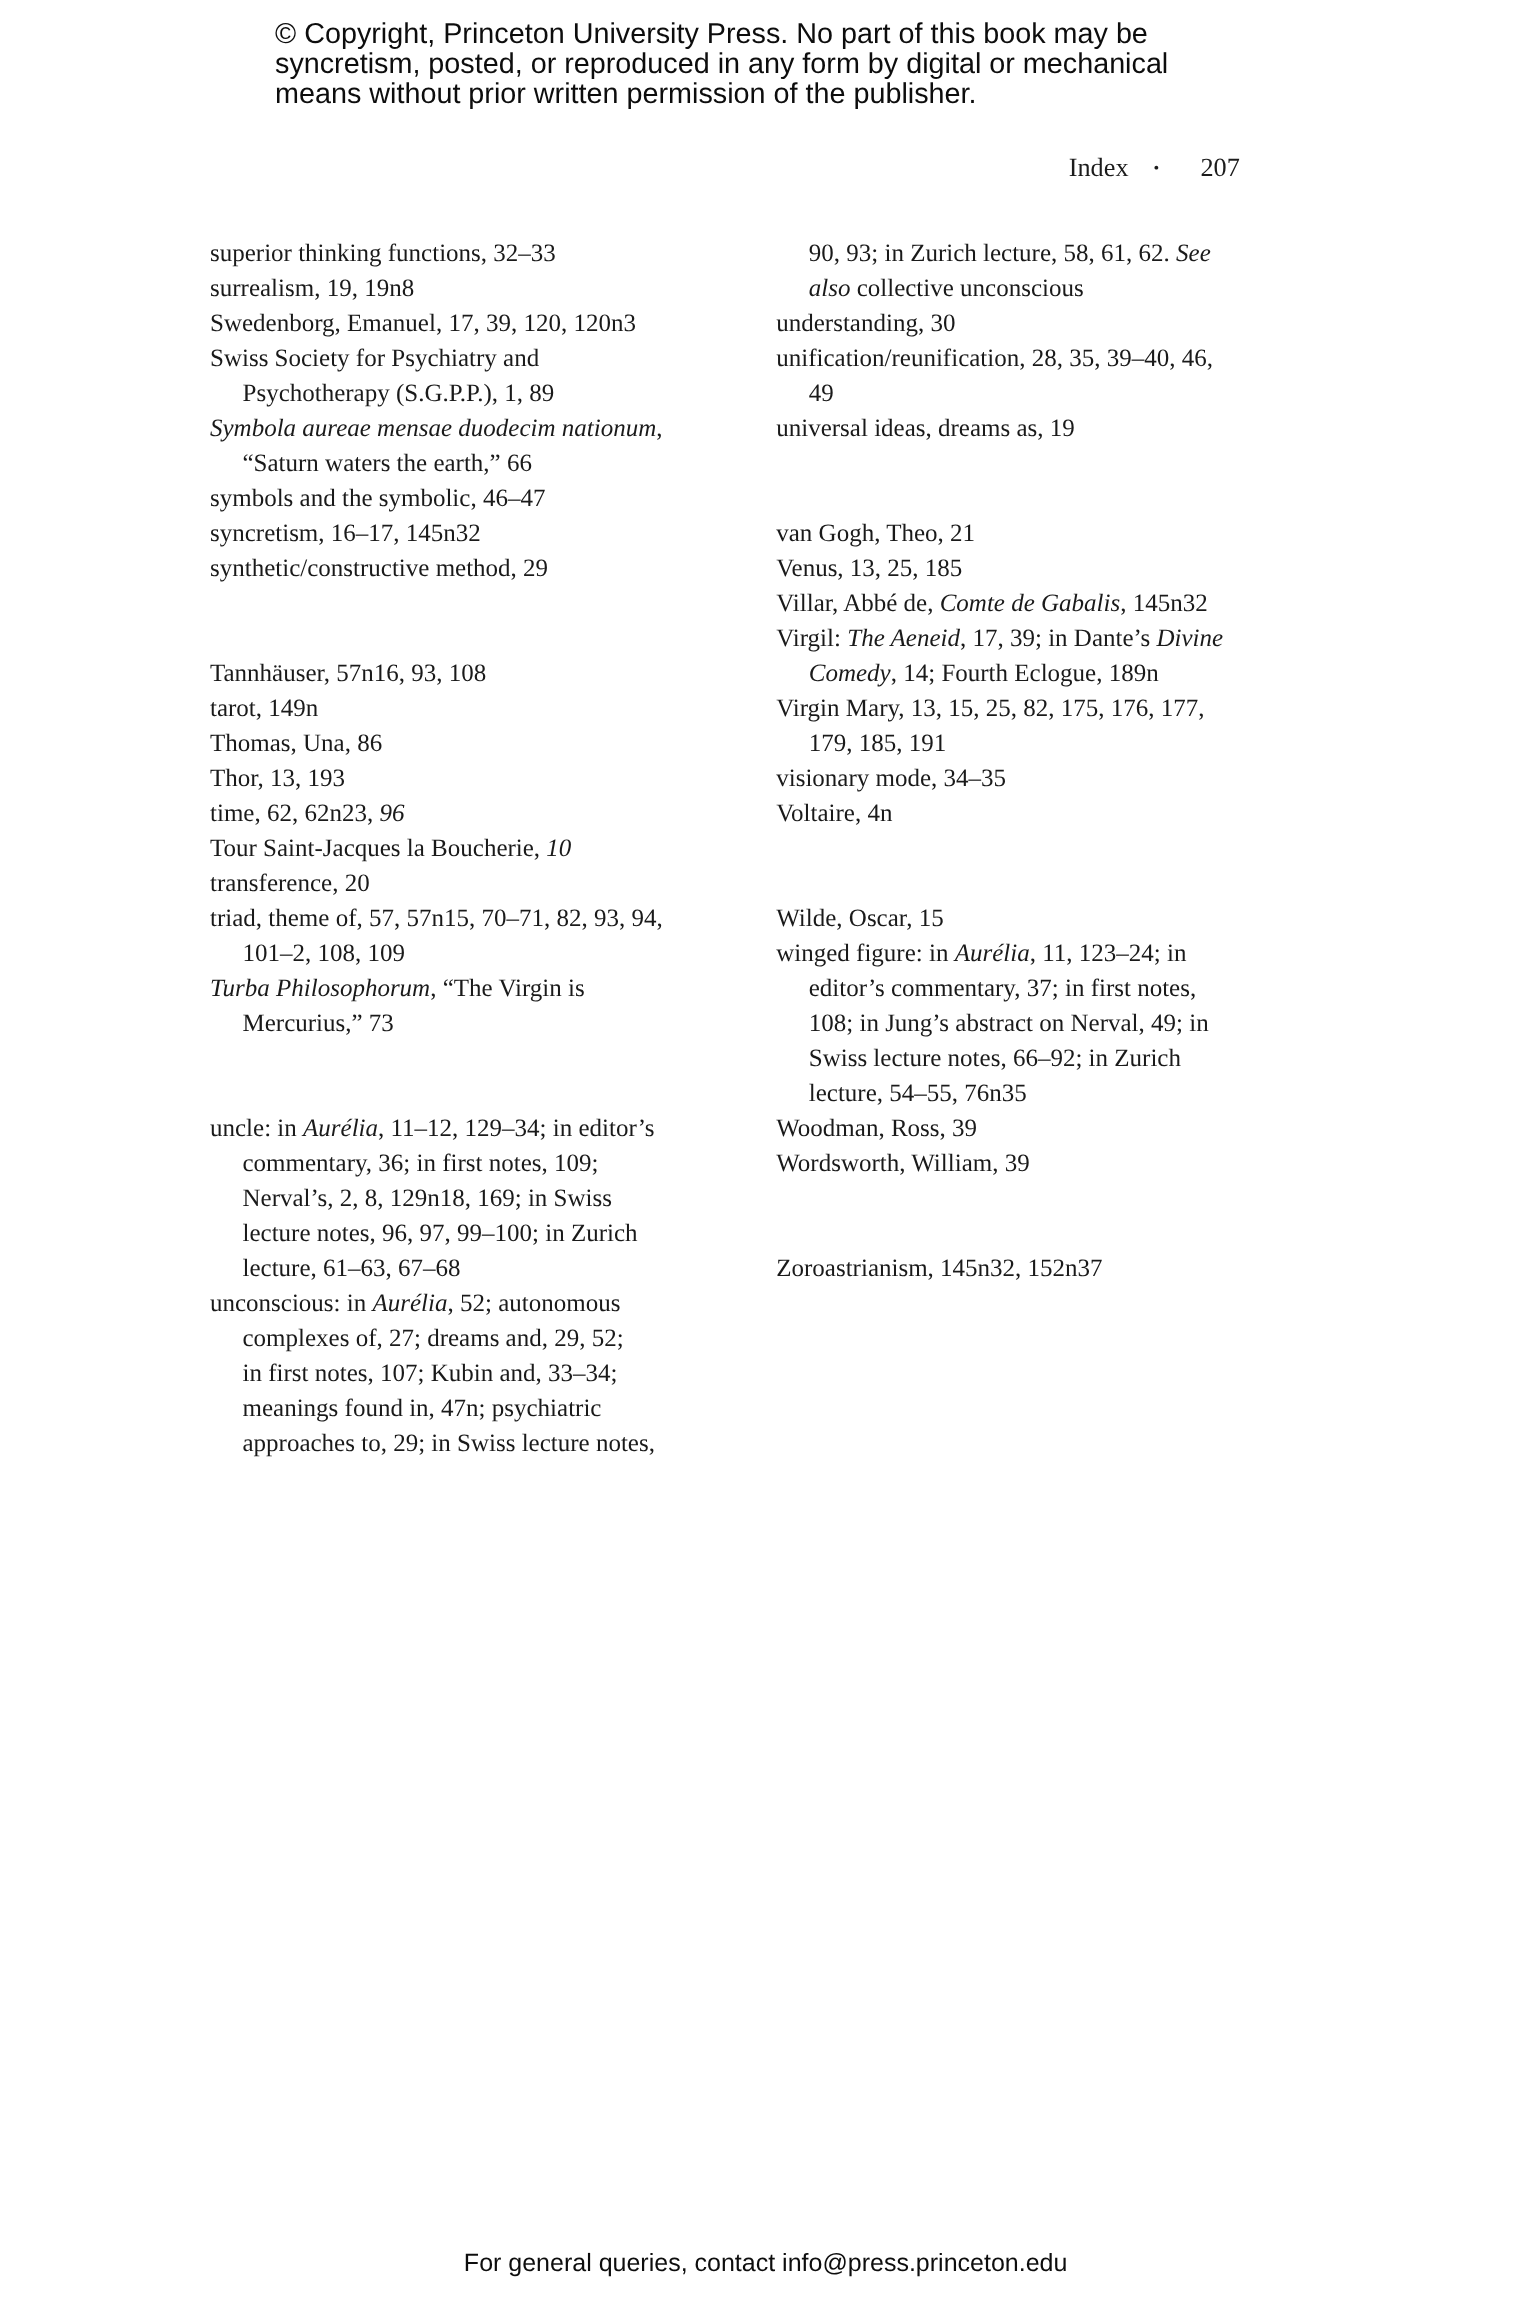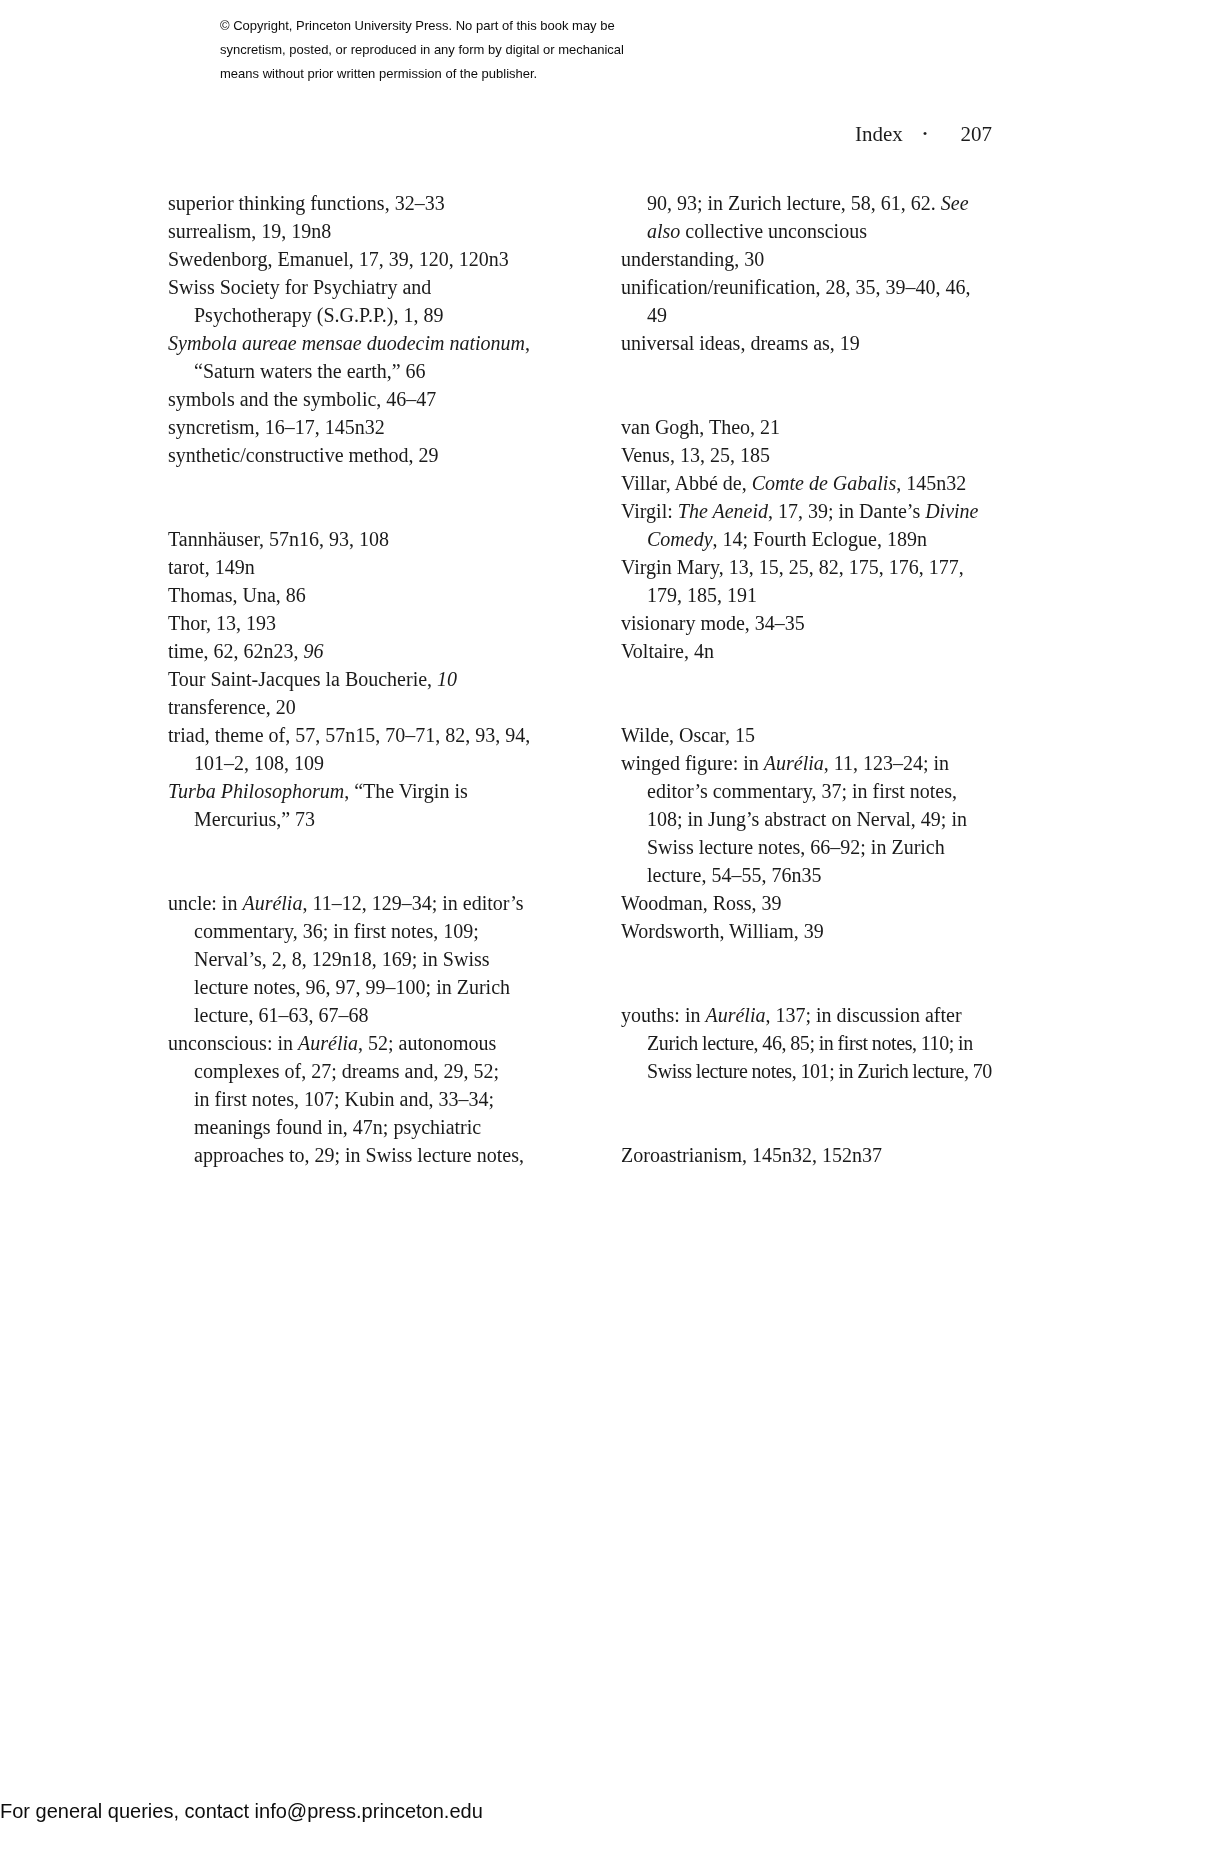--- a/index.html
+++ b/index.html
@@ -6,21 +6,21 @@
   body {
     width:1225px; height:1850px;
     background:#ffffff;
     position:relative;
     font-family:"Liberation Serif", serif;
     color:#161616;
   }
   .copyright {
     position:absolute; left:220px; top:14px;
     font-family:"Liberation Sans", sans-serif;
-    font-size:13px; line-height:24px; color:#0d0d0d;
+    font-size:23px; line-height:24px; color:#0d0d0d;
   }
   .page-header {
     position:absolute; top:122px; left:855px;
     font-size:21px; color:#1c1c1c; white-space:nowrap;
   }
   .page-header .sep {
     display:inline-block;
     font-size:13px; vertical-align:3px;
     margin:0 33px 0 20px;
   }
@@ -30,20 +30,21 @@
   }
   #left-col  { left:168px; width:400px; }
   #right-col { left:621px; width:436px; }
   .group + .group { margin-top:56px; }
   .entry { }
   .line { white-space:nowrap; height:28px;font-family:Liberation Serif, serif; }
   .line.indent { padding-left:26px; }
   .line.tight { letter-spacing:-0.4px; word-spacing:-0.5px; }
   .footer {
     position:absolute; top:1800px; left:0; width:1225px;
+    text-align:center;
     font-family:"Liberation Sans", sans-serif;
     font-size:20px; color:#0d0d0d;
   }
   i { font-style:italic; }
 </style>
 </head>
 <body>
 
 <div class="copyright">
   <div>© Copyright, Princeton University Press. No part of this book may be</div>
@@ -187,25 +188,18 @@
       </div>
       <div class="entry">
         <div class="line"><span>Woodman, Ross, 39</span></div>
       </div>
       <div class="entry">
         <div class="line"><span>Wordsworth, William, 39</span></div>
       </div>
     </div>
     <div class="group">
       <div class="entry">
-        <div class="line"><span>youths: in </span><i>Aurélia</i><span>, 137; in discussion after</span></div>
-        <div class="line indent tight"><span>Zurich lecture, 46, 85; in first notes, 110; in</span></div>
-        <div class="line indent tight"><span>Swiss lecture notes, 101; in Zurich lecture, 70</span></div>
-      </div>
-    </div>
-    <div class="group">
-      <div class="entry">
         <div class="line"><span>Zoroastrianism, 145n32, 152n37</span></div>
       </div>
     </div>
   </div>
 
 <div class="footer">For general queries, contact info@press.princeton.edu</div>
 
 </body></html>

